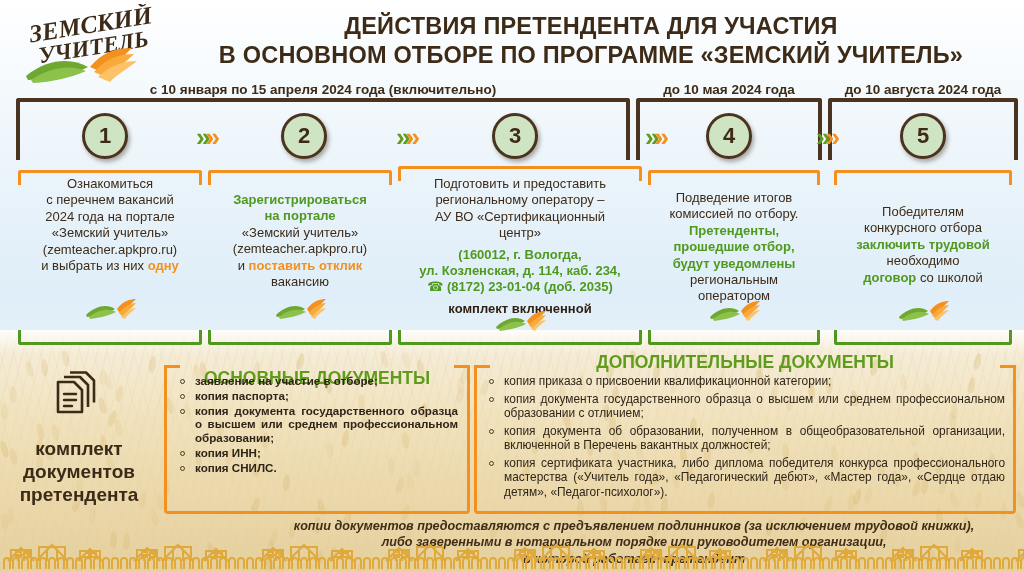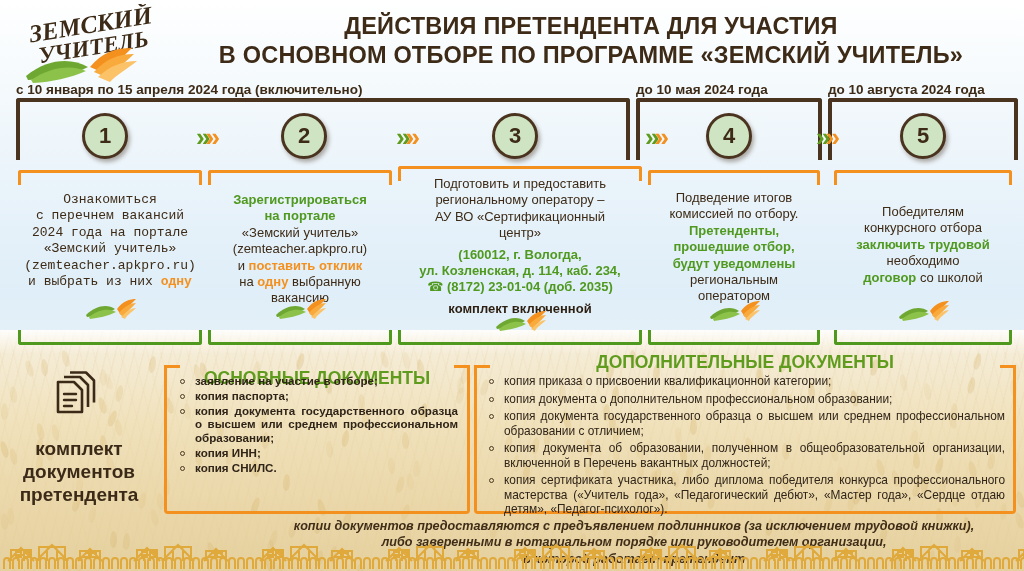--- a/index.html
+++ b/index.html
@@ -62,21 +62,21 @@
     line-height: 1.22;
     white-space: nowrap;
   }
 
   
   .date-cap {
     position: absolute;
     font-weight: bold;
     font-size: 13.5px;
     color: #3d2b17;
-    text-align: left;
+    text-align: center;
     white-space: nowrap;
   }
 
   
   .top-bracket {
     position: absolute;
     height: 62px;
     border: 4px solid #4a3420;
     border-bottom: none;
     box-sizing: border-box;
@@ -482,21 +482,21 @@
   <div class="chevron" style="left:645px; top:124px;">
     <span class="chev-g">»</span><span class="chev-o">»</span>
   </div>
   <div class="chevron" style="left:816px; top:124px;">
     <span class="chev-g">»</span><span class="chev-o">»</span>
   </div>
 
   <div class="step-box" id="sbox0" style="left:18px;  top:170px; width:184px; height:175px;">
     <div class="br-top" style="width:184px;"></div>
     <div class="br-bot" style="width:184px;"></div>
-    <div class="step-text" id="stext0" style="top:22px;font-family:Liberation Mono, monospace;">
+    <div class="step-text" id="stext0" style="top:6px;">
         <div><span>Ознакомиться</span></div>
         <div><span>с перечнем вакансий</span></div>
         <div><span>2024 года на портале</span></div>
         <div><span>«Земский учитель»</span></div>
         <div><span>(zemteacher.apkpro.ru)</span></div>
         <div><span>и выбрать из них </span><span class="o">одну</span></div>
       </div>
     <div class="step-emblem" style="left:66px; top:128px;"><svg viewBox="0 0 52 22" width="52" height="22">
   <path d="M2 17 C12 7 24 6 31 11 C23 16 13 18 3 19 Z" fill="#6ea832"></path>
   <path d="M5 19 C15 11 25 10 32 14 C24 18 14 20 6 21 Z" fill="#8cc24a"></path>
@@ -508,21 +508,20 @@
 
   <div class="step-box" id="sbox1" style="left:208px; top:170px; width:184px; height:175px;">
     <div class="br-top" style="width:184px;"></div>
     <div class="br-bot" style="width:184px;"></div>
     <div class="step-text" id="stext1" style="top:22px;">
         <div><span class="g">Зарегистрироваться</span></div>
         <div><span class="g">на портале</span></div>
         <div><span>«Земский учитель»</span></div>
         <div><span>(zemteacher.apkpro.ru)</span></div>
         <div><span>и </span><span class="o">поставить отклик</span></div>
-        <div><span>на </span><span class="o">одну</span><span> выбранную</span></div>
         <div><span>вакансию</span></div>
       </div>
     <div class="step-emblem" style="left:66px; top:128px;"><svg viewBox="0 0 52 22" width="52" height="22">
   <path d="M2 17 C12 7 24 6 31 11 C23 16 13 18 3 19 Z" fill="#6ea832"></path>
   <path d="M5 19 C15 11 25 10 32 14 C24 18 14 20 6 21 Z" fill="#8cc24a"></path>
   <path d="M33 11 C39 3 46 1 52 1 C46 7 41 11 37 17 Z" fill="#f4901e"></path>
   <path d="M35 15 C41 8 47 5 52 5 C47 11 42 14 39 19 Z" fill="#f8ab3c"></path>
   <path d="M37 19 C43 13 48 10 52 10 C47 15 43 17 41 21 Z" fill="#fbc268"></path>
 </svg></div>
   </div>
@@ -624,21 +623,20 @@
       <li><span>копия СНИЛС.</span></li>
     </ul>
 
   <div class="panel-head" style="left:480px; top:352px; width:530px;">ДОПОЛНИТЕЛЬНЫЕ ДОКУМЕНТЫ</div>
   <div class="panel-bracket" style="left:474px; top:368px; width:542px; height:146px;">
     <span class="stub-l"></span>
     <span class="stub-r"></span>
   </div>
   <ul class="doclist add-list" id="addList">
       <li><span class="jfix">копия приказа о присвоении квалификационной категории;</span></li>
-      <li><span class="jfix">копия документа о дополнительном профессиональном образовании;</span></li>
       <li><span class="jfix">копия документа государственного образца о высшем или среднем профессиональном образовании с отличием;</span></li>
       <li><span class="jfix">копия документа об образовании, полученном в общеобразовательной организации, включенной в Перечень вакантных должностей;</span></li>
       <li><span>копия сертификата участника, либо диплома победителя конкурса профессионального мастерства («Учитель года», «Педагогический дебют», «Мастер года», «Сердце отдаю детям», «Педагог-психолог»).</span></li>
     </ul>
 
   <div class="footer-note">
     <div>копии документов предоставляются с предъявлением подлинников (за исключением трудовой книжки),</div>
     <div>либо заверенными в нотариальном порядке или руководителем организации,</div>
     <div>в которой работает претендент</div>
   </div>

